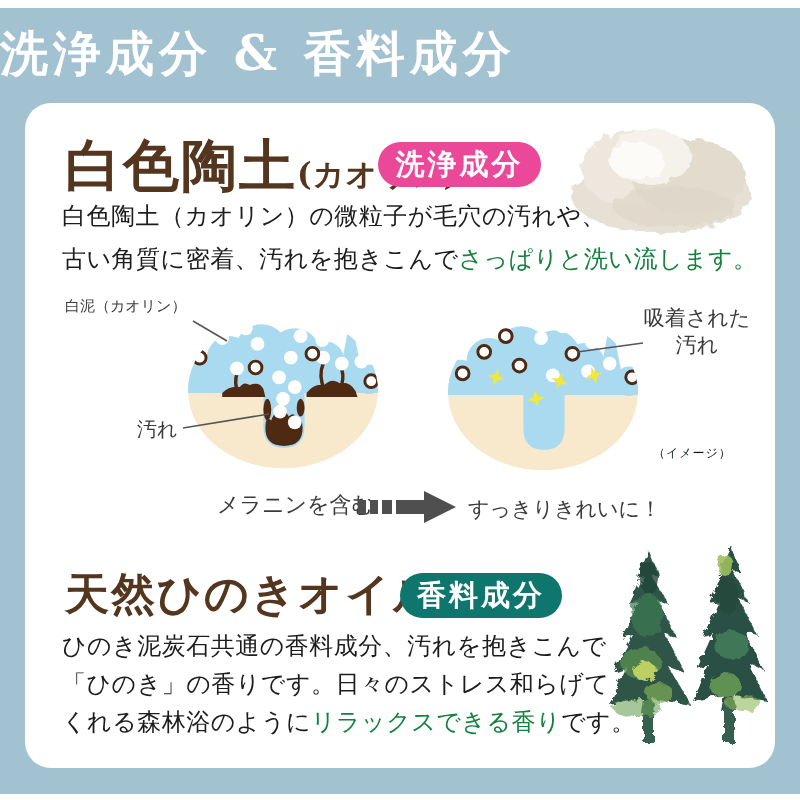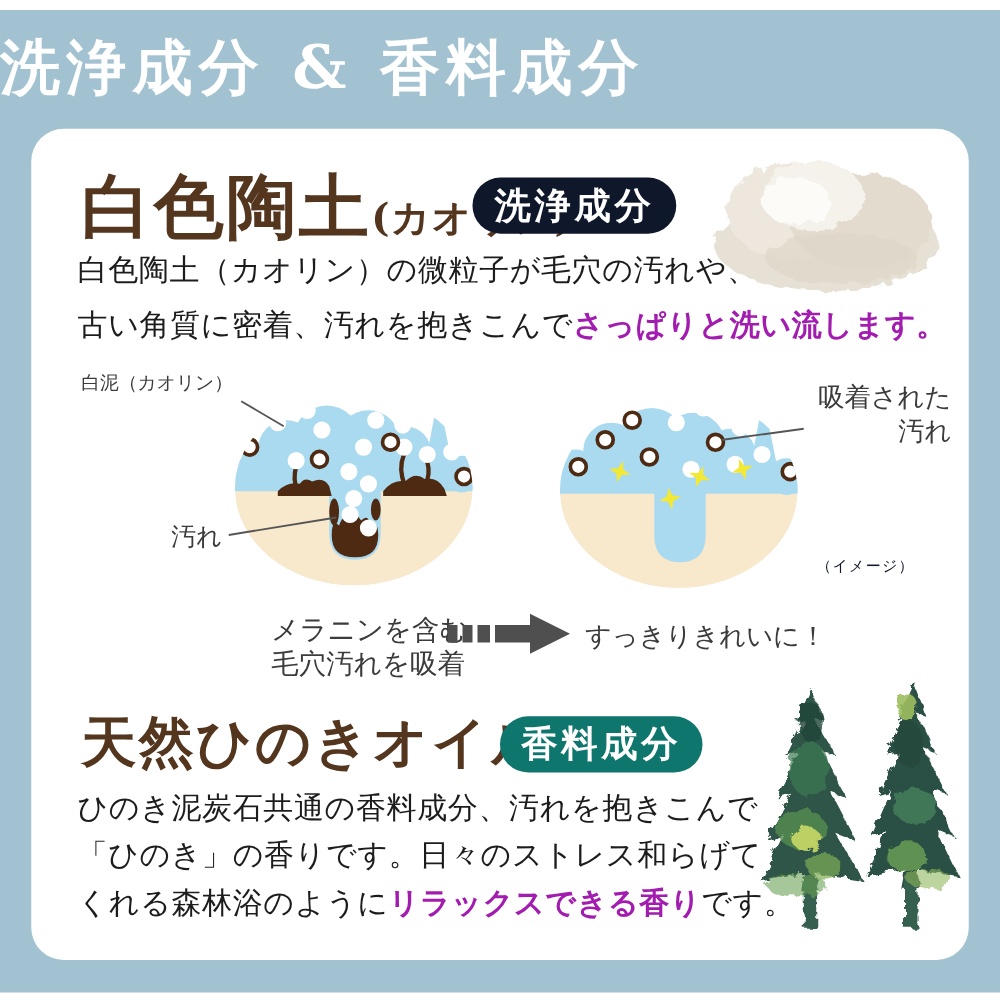--- a/index.html
+++ b/index.html
@@ -12,37 +12,37 @@
     color:#ffffff;font-size:48px;font-weight:bold;letter-spacing:5px}
 
   .card{position:absolute;left:25px;top:103px;width:750px;height:665px;background:#ffffff;border-radius:26px}
 
   
   .s1-heading{position:absolute;left:40px;top:26px;color:#54361f;white-space:nowrap}
   .s1-heading .h-main{font-size:56px;font-weight:bold;letter-spacing:2px}
   .s1-heading .h-sub{font-size:31px;font-weight:bold;letter-spacing:1px}
   .badge{position:absolute;display:flex;align-items:center;justify-content:center;
     color:#ffffff;font-weight:bold;font-size:29px;letter-spacing:3px;border-radius:23px}
-  .badge-cleansing{left:353px;top:39px;width:163px;height:45px;background:#0f172a}
+  .badge-cleansing{left:353px;top:39px;width:163px;height:45px;background:#ec4899}
   .badge-fragrance{left:375px;top:470px;width:162px;height:45px;background:#0f766e}
 
   .clay-illustration{position:absolute;left:538px;top:4px;width:196px;height:132px}
 
   .body-text{position:absolute;color:#1c1c1c;font-size:24px;letter-spacing:0.5px;white-space:nowrap}
   .s1-body{left:37px;top:92px;line-height:43px}
-  .red{color:#a21caf;font-weight:700}
+  .red{color:#15803d;font-weight:400}
 
   
   .gothic{font-family:"DejaVu Sans",sans-serif;color:#3b3b3b}
   .lbl{position:absolute;white-space:nowrap}
   .lbl-kaolin{left:40px;top:194px;font-size:15px}
   .lbl-dirt{left:112px;top:313px;font-size:20px}
   .lbl-pore-left{left:208px;top:329px;width:100px;text-align:center;font-size:22px}
   .lbl-pore-right{left:464px;top:329px;width:100px;text-align:center;font-size:22px}
-  .lbl-absorbed{left:608px;top:202px;width:128px;text-align:right;font-size:21px;line-height:27px}
+  .lbl-absorbed{left:608px;top:202px;width:128px;text-align:center;font-size:21px;line-height:27px}
   .lbl-note{left:628px;top:342px;font-size:12px;color:#0f172a;letter-spacing:1px}
 
   .pore-svg{position:absolute;width:196px;height:158px}
   .pore-left{left:160px;top:209px}
   .pore-right{left:420px;top:211px}
   .overlay-lines{position:absolute;left:0;top:180px;width:750px;height:260px;pointer-events:none}
 
   .cap-before{left:192px;top:388px;font-size:22px;line-height:27px}
   .cap-after{left:443px;top:392px;font-size:21px}
   .arrow-svg{position:absolute;left:333px;top:386px;width:100px;height:36px}
@@ -207,21 +207,20 @@
   <svg class="overlay-lines" viewBox="0 0 750 260">
     <g stroke="#555555" stroke-width="1.5">
       <line x1="168" y1="38" x2="202" y2="58"></line>
       <line x1="158" y1="145" x2="244" y2="131"></line>
       <line x1="618" y1="60" x2="552" y2="69"></line>
     </g>
   </svg>
 
   <div class="lbl gothic cap-before">
     <span>メラニンを含む</span><br>
-    <span>毛穴汚れを吸着</span>
   </div>
   <svg class="arrow-svg" viewBox="0 0 100 36">
     <g fill="#4f4f4f">
       <rect x="0" y="11" width="8" height="14"></rect>
       <rect x="12" y="11" width="8" height="14"></rect>
       <rect x="24" y="11" width="10" height="14"></rect>
       <rect x="38" y="11" width="29" height="14"></rect>
       <polygon points="66,2 98,18 66,34"></polygon>
     </g>
   </svg>

